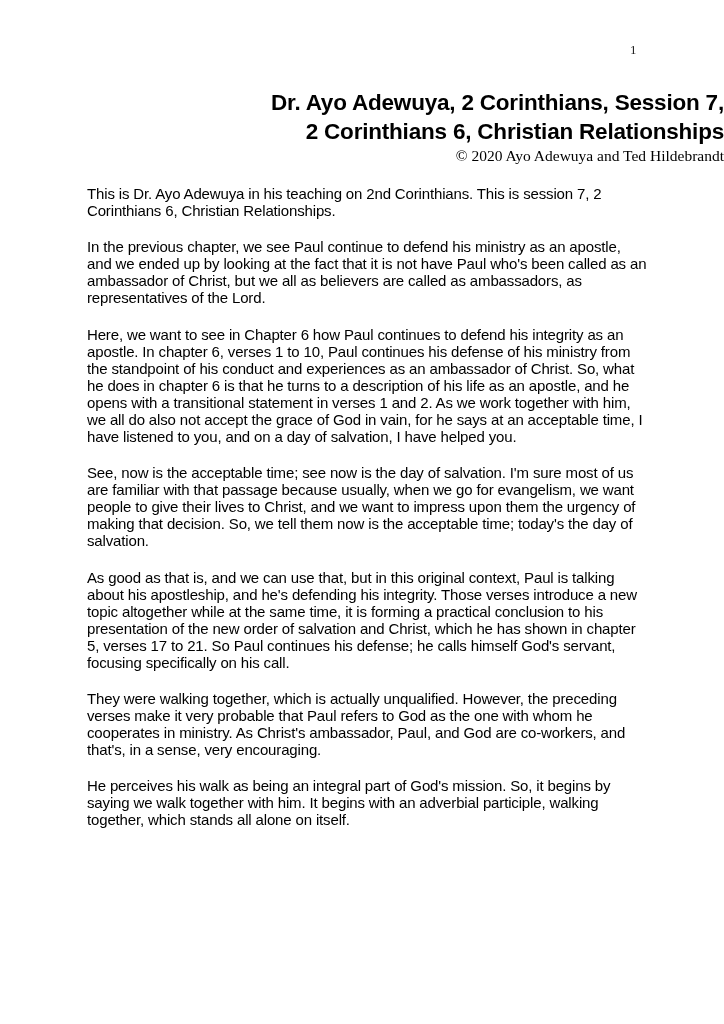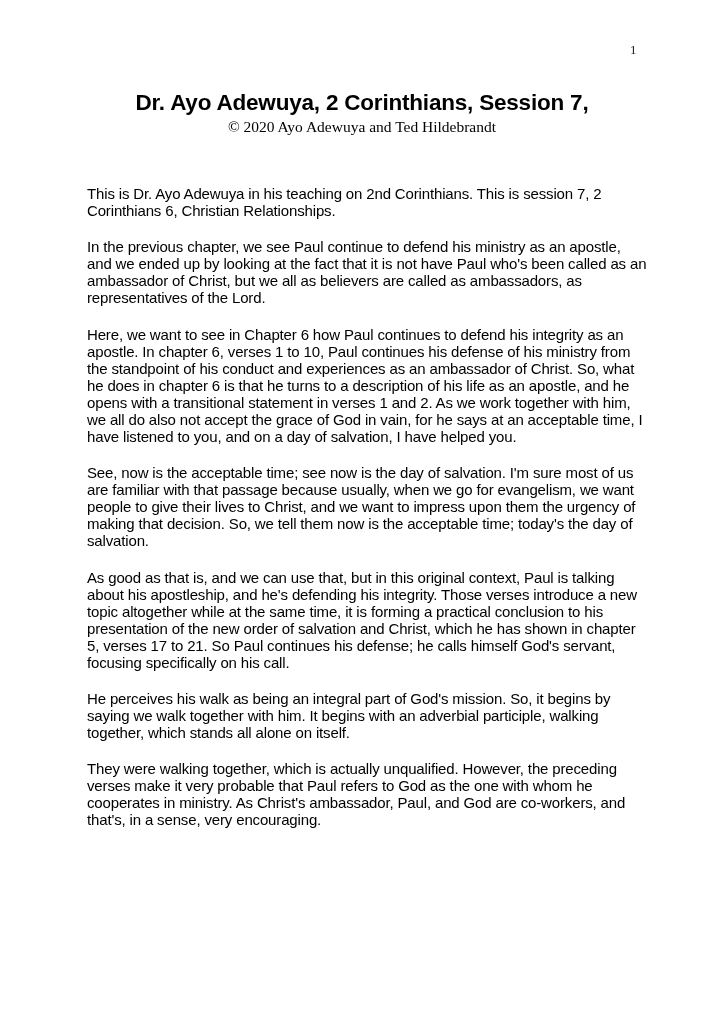--- a/index.html
+++ b/index.html
@@ -20,21 +20,21 @@
       left: 630px;
       font-family: "Liberation Serif", serif;
       font-size: 13px;
       color: #222222;
     }
     .title-block {
       position: absolute;
       top: 88px;
       left: 0;
       width: 724px;
-      text-align: center;
+      text-align: right;
     }
     .title-line {
       font-family: "Liberation Sans", sans-serif;
       font-weight: bold;
       font-size: 22.5px;
       line-height: 29px;
       letter-spacing: -0.2px;
       margin: 0;
     }
     .copyright {
@@ -57,24 +57,25 @@
       margin: 0 0 19.4px 0;
     }
   </style>
 </head>
 <body>
 
 <div class="page-number">1</div>
 
 <div class="title-block">
   <p class="title-line">Dr. Ayo Adewuya, 2 Corinthians, Session 7,</p>
+  <p class="title-line">2 Corinthians 6, Christian Relationships</p>
   <p class="copyright">© 2020 Ayo Adewuya and Ted Hildebrandt</p>
 </div>
 
 <div class="body-text">
   <p>This is Dr. Ayo Adewuya in his teaching on 2nd Corinthians. This is session 7, 2 Corinthians 6, Christian Relationships.</p>
   <p>In the previous chapter, we see Paul continue to defend his ministry as an apostle, and we ended up by looking at the fact that it is not have Paul who's been called as an ambassador of Christ, but we all as believers are called as ambassadors, as representatives of the Lord.</p>
   <p>Here, we want to see in Chapter 6 how Paul continues to defend his integrity as an apostle. In chapter 6, verses 1 to 10, Paul continues his defense of his ministry from the standpoint of his conduct and experiences as an ambassador of Christ. So, what he does in chapter 6 is that he turns to a description of his life as an apostle, and he opens with a transitional statement in verses 1 and 2. As we work together with him, we all do also not accept the grace of God in vain, for he says at an acceptable time, I have listened to you, and on a day of salvation, I have helped you.</p>
   <p>See, now is the acceptable time; see now is the day of salvation. I'm sure most of us are familiar with that passage because usually, when we go for evangelism, we want people to give their lives to Christ, and we want to impress upon them the urgency of making that decision. So, we tell them now is the acceptable time; today's the day of salvation.</p>
   <p>As good as that is, and we can use that, but in this original context, Paul is talking about his apostleship, and he's defending his integrity. Those verses introduce a new topic altogether while at the same time, it is forming a practical conclusion to his presentation of the new order of salvation and Christ, which he has shown in chapter 5, verses 17 to 21. So Paul continues his defense; he calls himself God's servant, focusing specifically on his call.</p>
+  <p>They were walking together, which is actually unqualified. However, the preceding verses make it very probable that Paul refers to God as the one with whom he cooperates in ministry. As Christ's ambassador, Paul, and God are co-workers, and that's, in a sense, very encouraging.</p>
   <p>He perceives his walk as being an integral part of God's mission. So, it begins by saying we walk together with him. It begins with an adverbial participle, walking together, which stands all alone on itself.</p>
-  <p>They were walking together, which is actually unqualified. However, the preceding verses make it very probable that Paul refers to God as the one with whom he cooperates in ministry. As Christ's ambassador, Paul, and God are co-workers, and that's, in a sense, very encouraging.</p>
 </div>
 
 </body></html>

